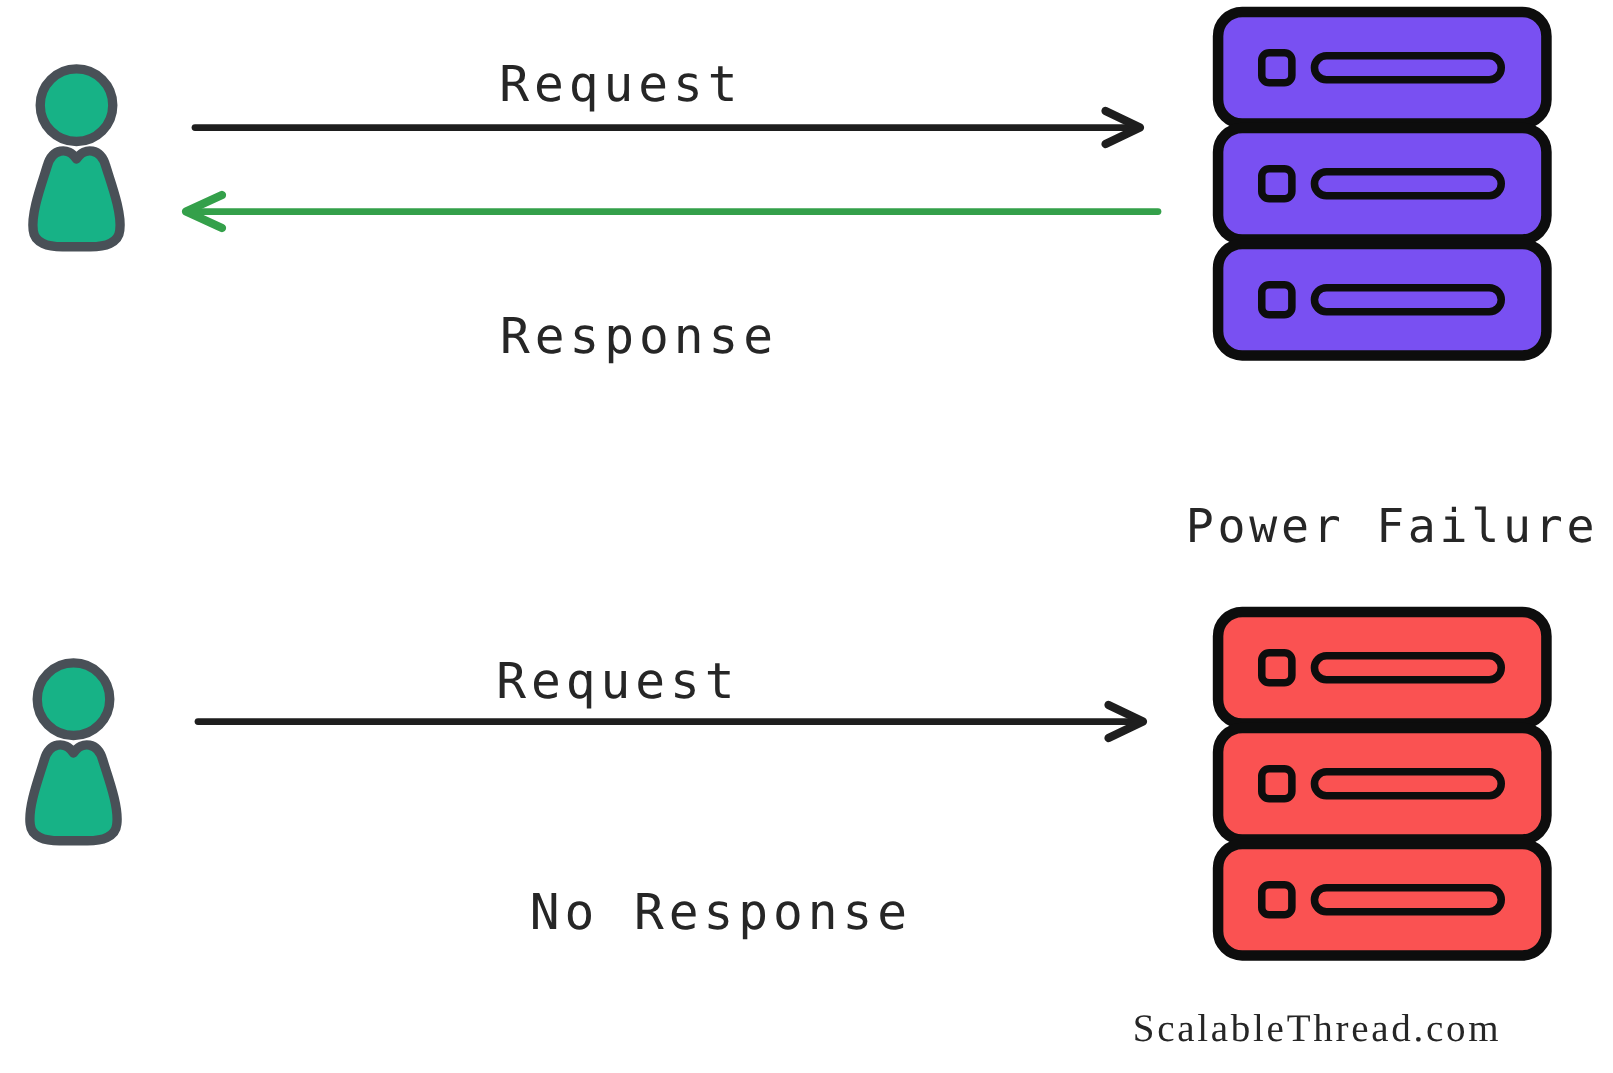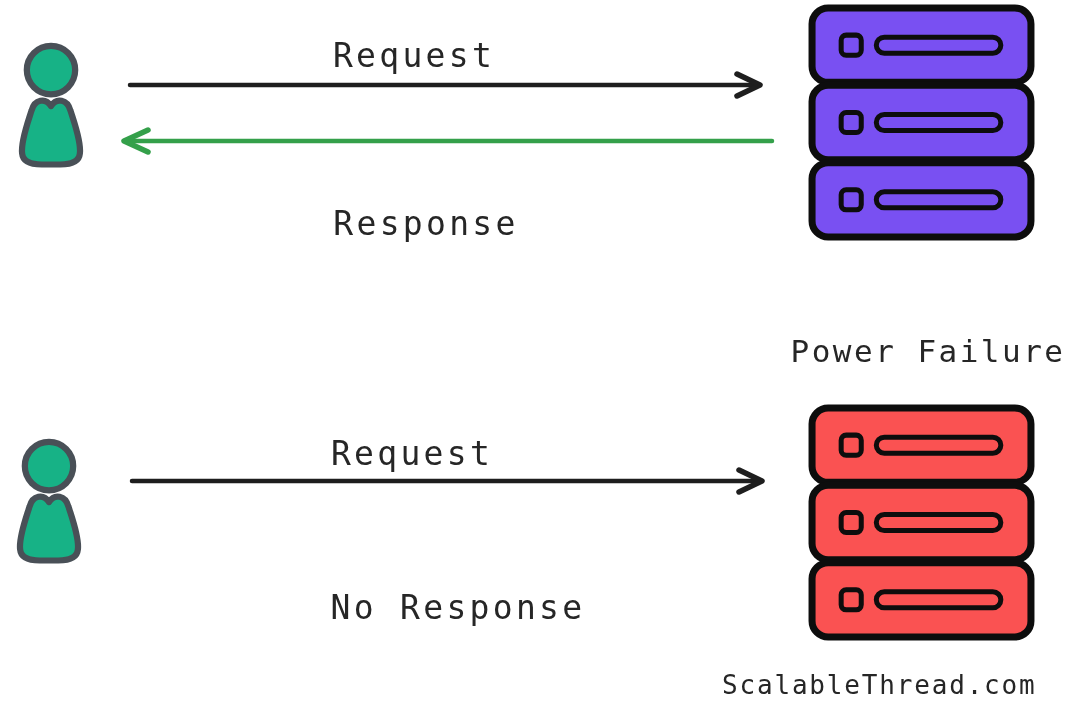--- a/index.html
+++ b/index.html
@@ -69,22 +69,22 @@
 
   .arrow-request-top    { left: 126px; top: 70px; }
   .arrow-response       { left: 116px; top: 126px; }
   .arrow-request-bottom { left: 128px; top: 466px; }
 
   
   .label-request-top    { left: 264px; top: 36px; }
   .label-response       { left: 276px; top: 166px; margin-top: 38px; }
   .label-power-failure  { left: 778px; top: 333px; font-size: 31px; letter-spacing: 0.08em; }
   .label-request-bottom { left: 262px; top: 434px; }
-  .label-no-response    { left: 308px; top: 588px; }
-  .label-watermark      { left: 722px; top: 670px; width: 312px; font-size: 26px; letter-spacing: 0.07em; }
+  .label-no-response    { left: 308px; top: 588px; text-align: right; }
+  .label-watermark      { left: 722px; top: 670px; width: 312px; font-size: 26px; letter-spacing: 0.07em; font-family: Liberation Serif, serif; }
 </style>
 </head>
 <body>
 
 <div class="canvas">
 
   <div>
 
     <svg class="person person-top" viewBox="0 0 100 164" aria-hidden="true">
       <circle class="person-head" cx="50" cy="36" r="31"></circle>

